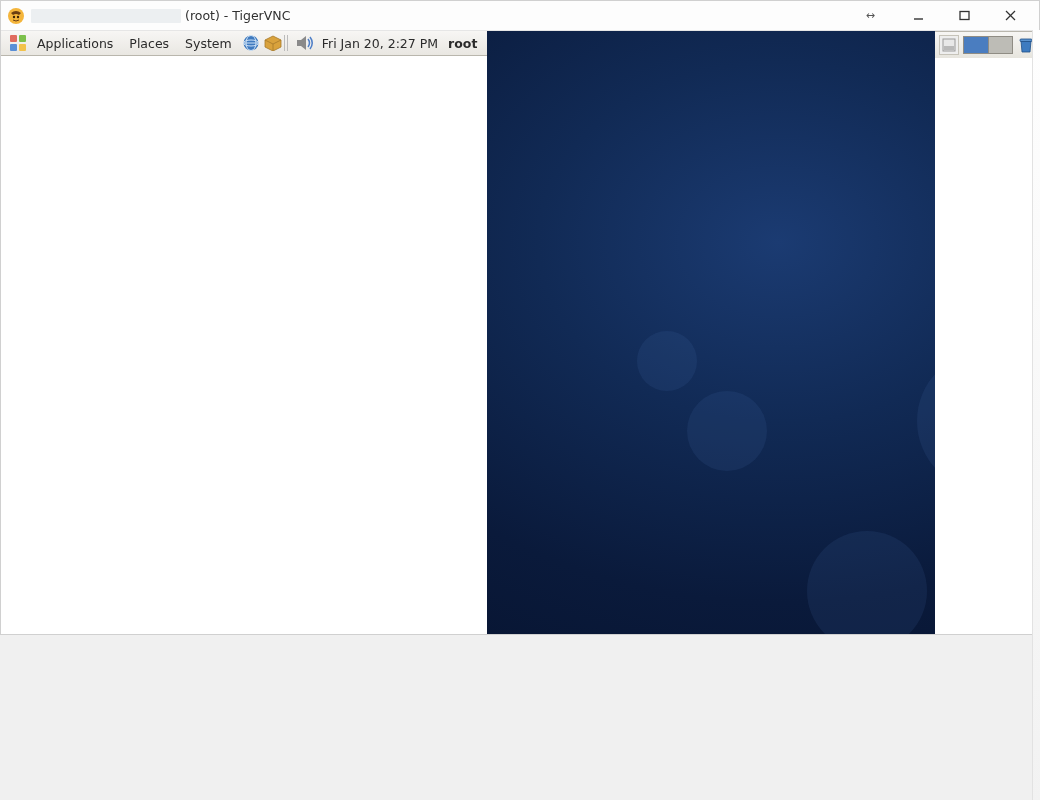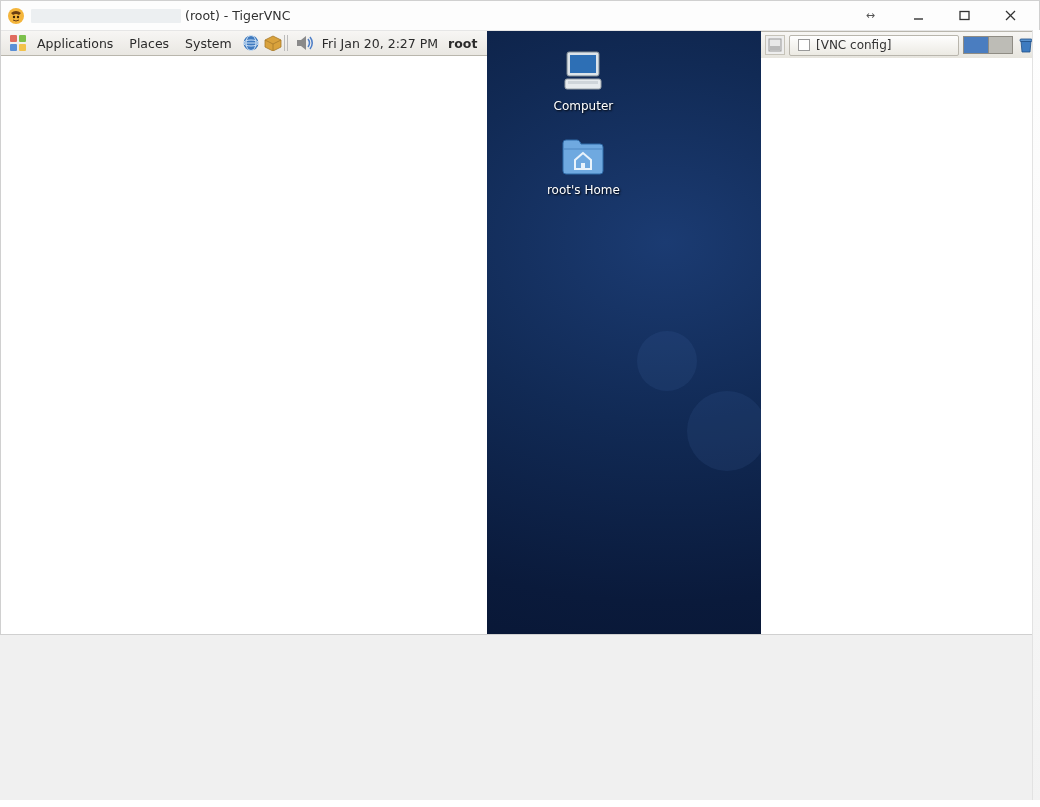--- a/index.html
+++ b/index.html
@@ -159,56 +159,30 @@
 
     <div class="desktop">
       <div class="bokeh b1"></div>
       <div class="bokeh b2"></div>
       <div class="bokeh b3"></div>
       <div class="bokeh b4"></div>
       <div class="bokeh b5"></div>
       <div class="bokeh b6"></div>
       <div class="bokeh b7"></div>
 
-      <div class="desk-icon di-computer">
-        <div class="glyph">
-          <svg width="48" height="48" viewBox="0 0 48 48">
-            <rect x="8" y="5" width="32" height="24" rx="2" fill="#dce4ea" stroke="#7f8a93" stroke-width="1"></rect>
-            <rect x="11" y="8" width="26" height="18" fill="#2d6fb5"></rect>
-            <rect x="6" y="32" width="36" height="10" rx="2" fill="#e7ebee" stroke="#9aa2a8" stroke-width="1"></rect>
-            <rect x="9" y="34" width="30" height="3" fill="#cfd5da"></rect>
-          </svg>
-        </div>
-        <div class="lbl">Computer</div>
-      </div>
 
-      <div class="desk-icon di-home">
-        <div class="glyph">
-          <svg width="48" height="44" viewBox="0 0 48 44">
-            <path d="M4 14 L4 10 Q4 7 7 7 L18 7 Q20 7 21 9 L22 11 L41 11 Q44 11 44 14 L44 38 Q44 41 41 41 L7 41 Q4 41 4 38 Z" fill="#6fa9e0" stroke="#2f6aa7" stroke-width="1"></path>
-            <path d="M4 16 L44 16" stroke="#4f87c2" stroke-width="1"></path>
-            <path d="M24 20 L16 27 L16 36 L32 36 L32 27 Z" fill="none" stroke="#e9f3fb" stroke-width="2"></path>
-            <rect x="22" y="30" width="4" height="6" fill="#e9f3fb"></rect>
-          </svg>
-        </div>
-        <div class="lbl">root's Home</div>
-      </div>
 
     </div>
 
     <div class="panel-bot">
       <div class="show-desktop">
         <svg width="14" height="14" viewBox="0 0 14 14">
             <rect x="1" y="1" width="12" height="12" fill="#e8e8e8" stroke="#9a9a9a"></rect>
             <rect x="2" y="8" width="10" height="4" fill="#b9b9b9"></rect>
           </svg>
-      </div>
-      <div class="task">
-        <span class="task-ico"></span>
-        <span>[VNC config]</span>
       </div>
       <div class="tray-right">
         <div class="ws-switch">
           <div class="ws-a"></div>
           <div class="ws-b"></div>
         </div>
         <span class="trash-tray">
           <svg width="18" height="18" viewBox="0 0 18 18">
               <path d="M4 5 L14 5 L13 16 L5 16 Z" fill="#3d7bc0" stroke="#1e4e86" stroke-width="0.8"></path>
               <rect x="3" y="3" width="12" height="2.5" rx="1" fill="#5a93cf" stroke="#1e4e86" stroke-width="0.8"></rect>

